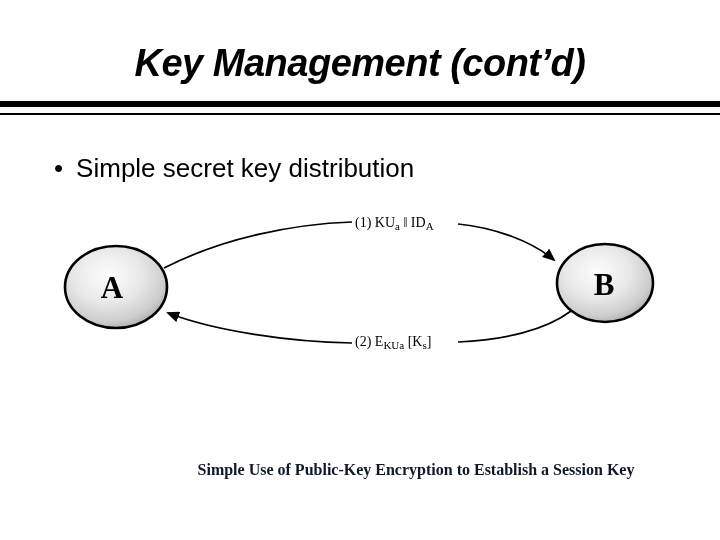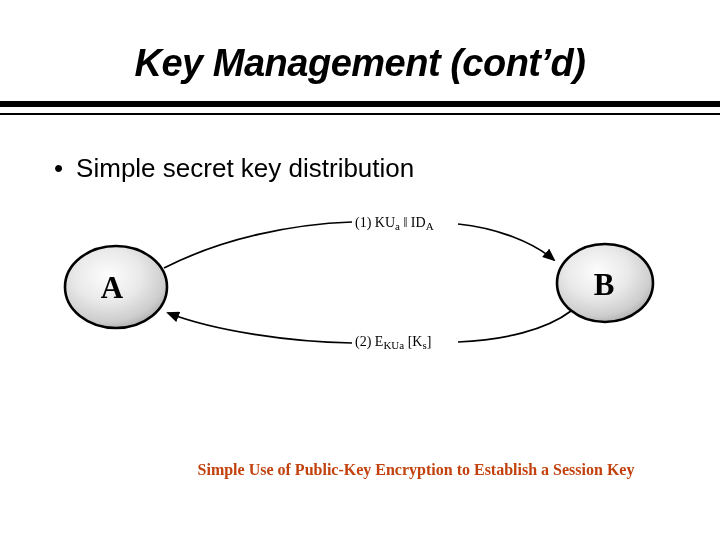--- a/index.html
+++ b/index.html
@@ -31,21 +31,21 @@
   .ball { fill:url(#ballGrad); stroke:#000; stroke-width:2.6px; }
   .node-label {
     font-family:"Liberation Serif", serif; font-weight:bold; font-size:31px;
     text-anchor:middle; fill:#000;
   }
   .msg { font-family:"Liberation Serif","DejaVu Serif", serif; font-size:14px; fill:#000; }
   .msg .sub { font-size:11px; }
 
   .caption {
     position:absolute; top:461px; left:116px; width:600px;
-    text-align:center; color:#c2410c;
+    text-align:center; color:#0f172a;
     font-family:"Liberation Serif", serif; font-weight:bold; font-size:16px;
     white-space:nowrap;
   }
 </style>
 </head>
 <body>
 
 <div class="slide">
 
   <h1 class="title">Key Management (cont’d)</h1>

